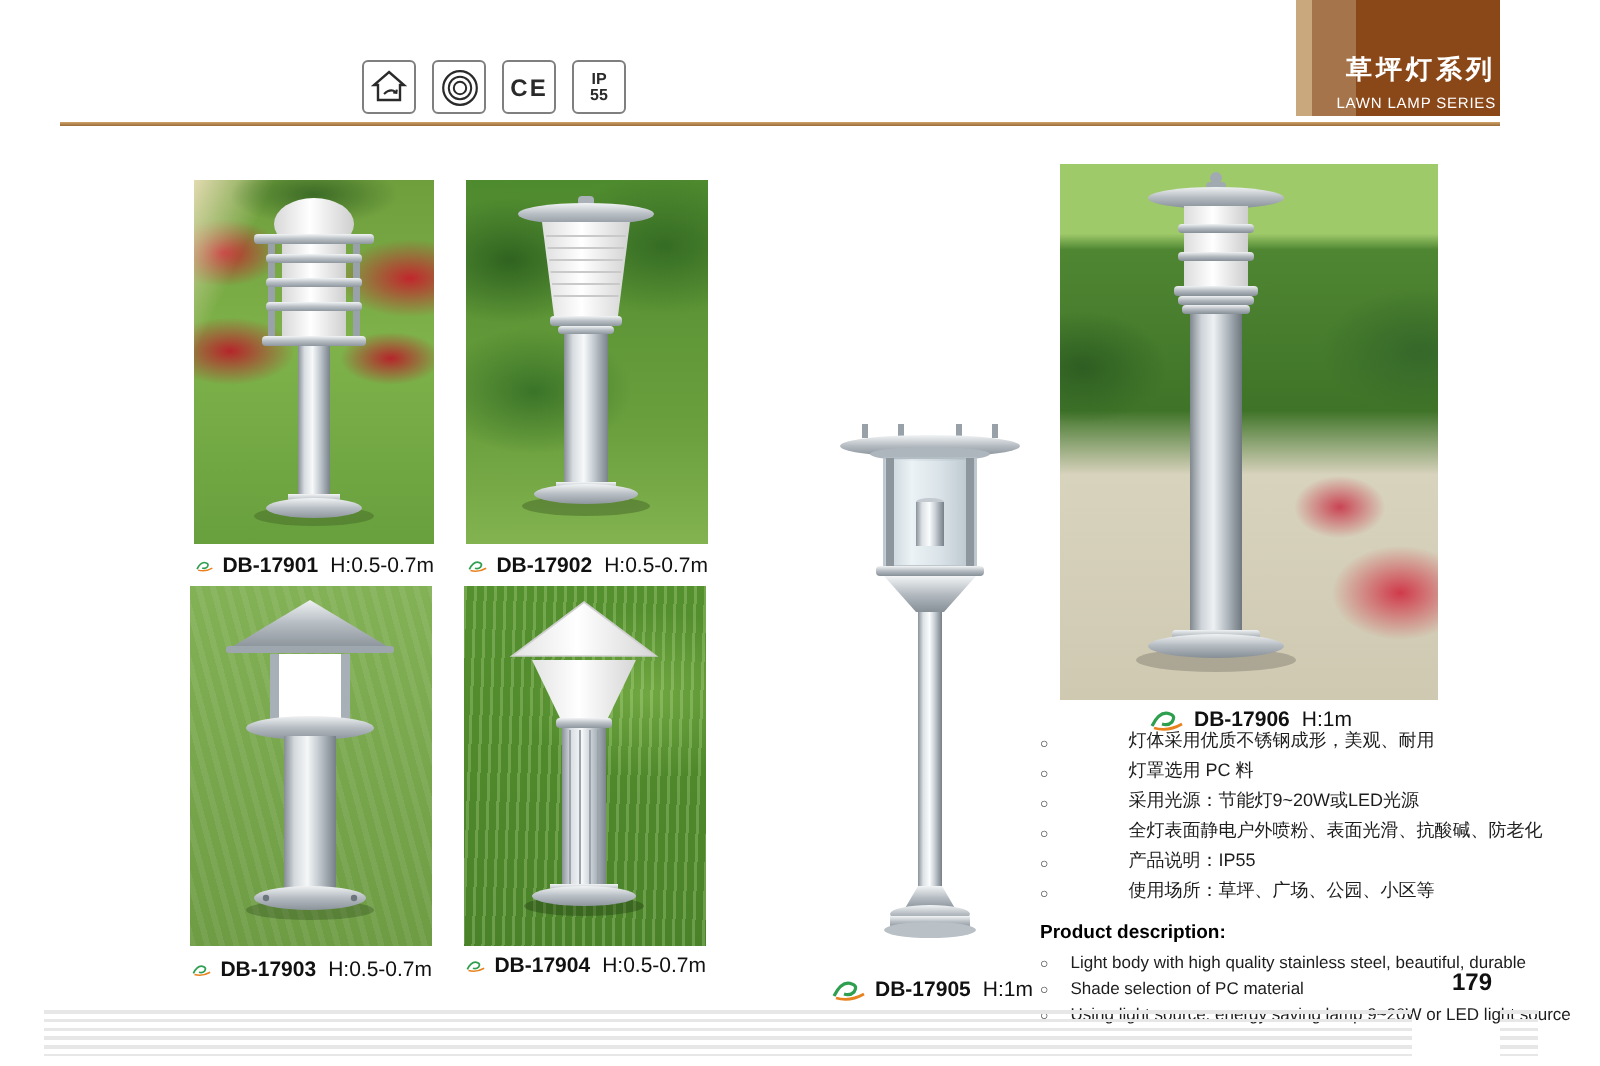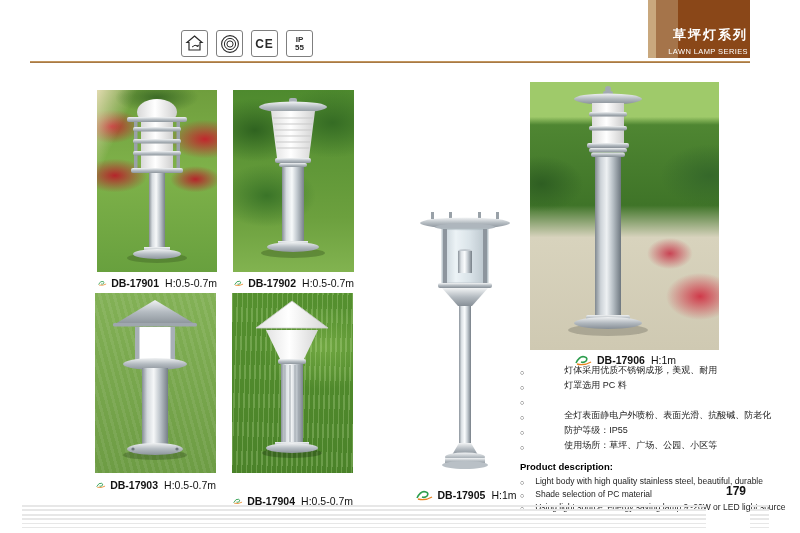--- a/index.html
+++ b/index.html
@@ -358,21 +358,21 @@
     <span class="pheight">H:0.5-0.7m</span>
   </div>
   <div class="plabel" style="left:95px;top:478px;width:121px;">
     <svg width="20" height="12" viewBox="0 0 20 12">
       <path d="M3 9 Q7 1 12 3 Q15 4 13 7 Q11 9 8 8" fill="none" stroke="#2e9e4f" stroke-width="1.6"></path>
       <path d="M4 10 Q11 12 18 8" fill="none" stroke="#e8821e" stroke-width="1.4"></path>
     </svg>
     <span class="pcode">DB-17903</span>
     <span class="pheight">H:0.5-0.7m</span>
   </div>
-  <div class="plabel" style="left:232px;top:494px;width:121px;">
+  <div class="plabel" style="left:232px;top:476px;width:121px;">
     <svg width="20" height="12" viewBox="0 0 20 12">
       <path d="M3 9 Q7 1 12 3 Q15 4 13 7 Q11 9 8 8" fill="none" stroke="#2e9e4f" stroke-width="1.6"></path>
       <path d="M4 10 Q11 12 18 8" fill="none" stroke="#e8821e" stroke-width="1.4"></path>
     </svg>
     <span class="pcode">DB-17904</span>
     <span class="pheight">H:0.5-0.7m</span>
   </div>
   <div class="plabel" style="left:400px;top:488px;width:130px;">
     <svg width="20" height="12" viewBox="0 0 20 12">
       <path d="M3 9 Q7 1 12 3 Q15 4 13 7 Q11 9 8 8" fill="none" stroke="#2e9e4f" stroke-width="1.6"></path>
@@ -395,28 +395,29 @@
       <div class="desc-line">
           <span class="b">○</span>
           <span class="t">灯体采用优质不锈钢成形，美观、耐用</span>
         </div>
       <div class="desc-line">
           <span class="b">○</span>
           <span class="t">灯罩选用 PC 料</span>
         </div>
       <div class="desc-line">
           <span class="b">○</span>
+          <span class="t">采用光源：节能灯9~20W或LED光源</span>
         </div>
       <div class="desc-line">
           <span class="b">○</span>
           <span class="t">全灯表面静电户外喷粉、表面光滑、抗酸碱、防老化</span>
         </div>
       <div class="desc-line">
           <span class="b">○</span>
-          <span class="t">防护等级：IP55</span>
+          <span class="t">产品说明：IP55</span>
         </div>
       <div class="desc-line">
           <span class="b">○</span>
           <span class="t">使用场所：草坪、广场、公园、小区等</span>
         </div>
     </div>
     <div class="en-title">Product description:</div>
     <div class="en-list">
       <div class="desc-line">
           <span class="b">○</span>

